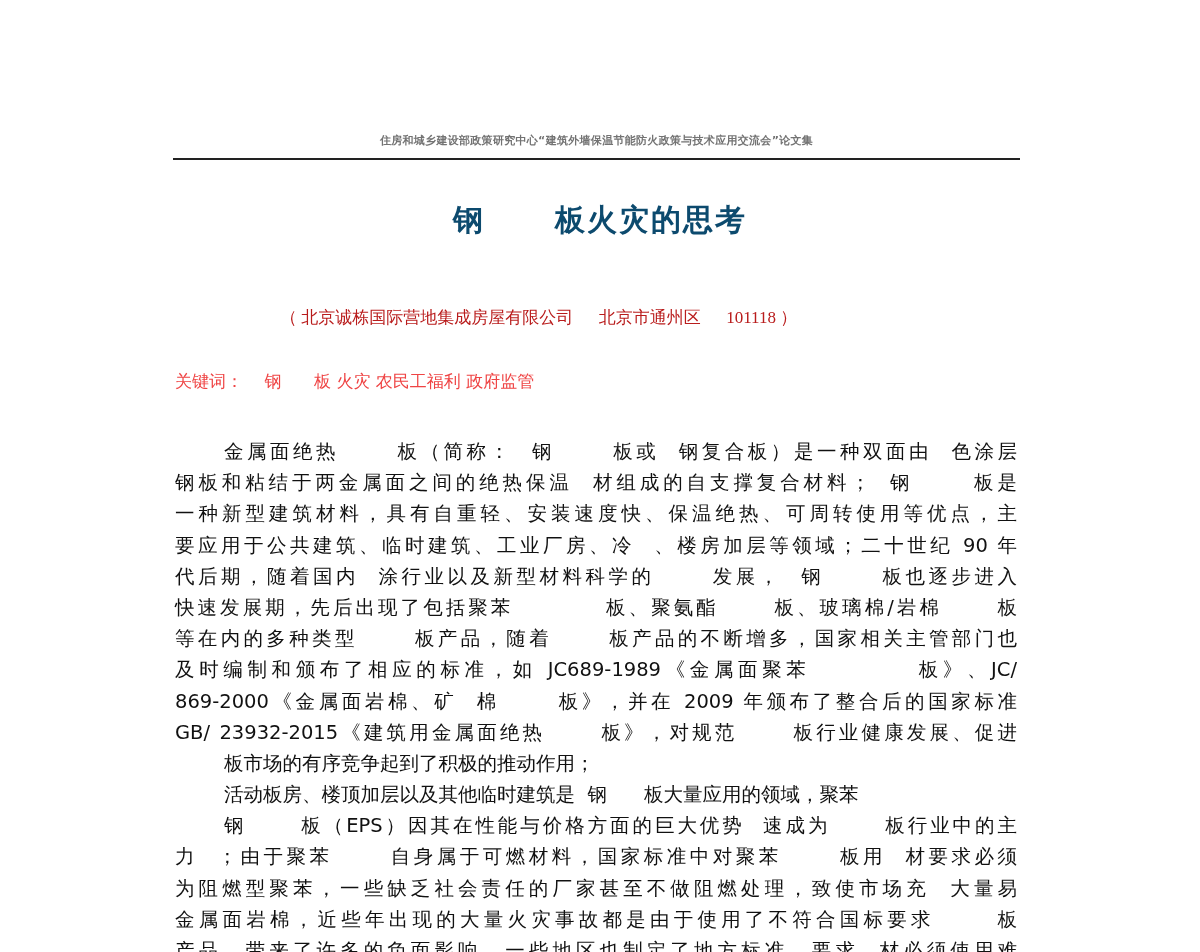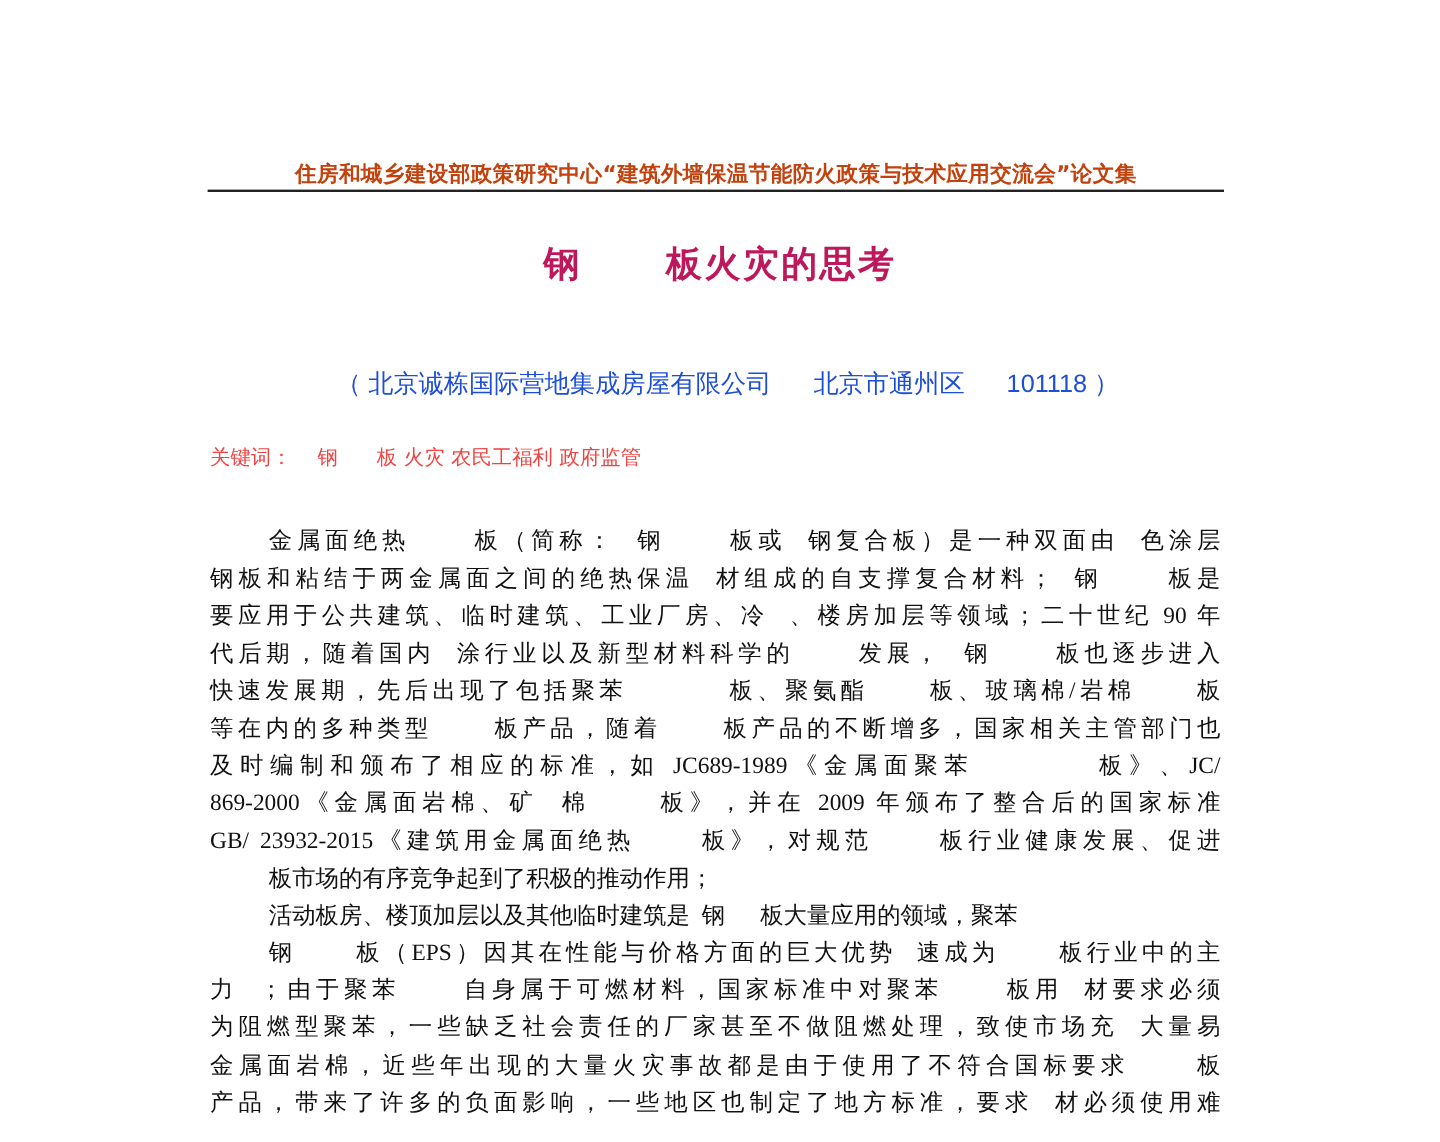--- a/index.html
+++ b/index.html
@@ -6,63 +6,64 @@
   body {
     width: 1200px; height: 952px; overflow: hidden;
     background: #ffffff; color: #111111;
     font-family: "DejaVu Serif", "Liberation Serif", serif;
     position: relative;
   }
   .page { position: absolute; left: 0; top: 0; width: 1200px; height: 952px; }
   .running-head {
     position: absolute; left: 173px; top: 133px; width: 847px;
     text-align: center; font-family: "DejaVu Sans", sans-serif;
-    font-size: 18px; font-weight: bold; letter-spacing: 0.3px; color: #c2410c;
+    font-size: 11px; font-weight: bold; letter-spacing: 0.3px; color: #737373;
   }
   .head-rule {
     position: absolute; left: 173px; top: 158px; width: 847px; height: 2px;
     background: #222;
   }
   .title {
     position: absolute; left: 0; top: 200px; width: 1200px; text-align: center;
-    font-family: "DejaVu Sans", sans-serif; font-size: 30px; font-weight: bold; color: #be185d;
+    font-family: "DejaVu Sans", sans-serif; font-size: 30px; font-weight: bold; color: #0c4a6e;
     letter-spacing: 2px;
   }
   .title .gap { display: inline-block; width: 70px; }
   .affil {
     position: absolute; left: 280px; top: 306px; white-space: pre;
-    font-family: Liberation Sans, sans-serif; font-size: 21px; color: #1d4ed8;
+    font-family: Liberation Serif, serif; font-size: 17px; color: #b91c1c;
   }
   .keywords {
     position: absolute; left: 175px; top: 370px; white-space: pre;
     font-family: "DejaVu Sans", sans-serif; font-size: 17px; color: #ef4444;
   }
   .body {
     position: absolute; left: 175px; top: 436px; width: 842px;
     font-family: "DejaVu Sans", sans-serif; font-size: 19.5px; color: #111;
   }
-  .line { height: 31.2px; line-height: 31.2px; white-space: pre; text-align: justify; text-align-last: justify; font-family: Liberation Serif, serif; }
+  .line { height: 31.2px; line-height: 31.2px; white-space: pre; text-align: justify; text-align-last: justify; }
   .line.indent { padding-left: 49px; text-align-last: left; }
   .line.indent-full { padding-left: 49px; }
 </style>
 </head>
 <body>
 
 <div class="page">
   <div class="running-head">住房和城乡建设部政策研究中心“建筑外墙保温节能防火政策与技术应用交流会”论文集</div>
   <div class="head-rule"></div>
 
   <div class="title"><span>钢</span><span class="gap"></span><span>板火灾的思考</span></div>
 
   <div class="affil">（ 北京诚栋国际营地集成房屋有限公司      北京市通州区      101118 ）</div>
   <div class="keywords">关键词：    钢      板 火灾 农民工福利 政府监管</div>
 
   <div class="body">
     <div class="line indent-full">金属面绝热      板（简称：  钢      板或  钢复合板）是一种双面由  色涂层</div>
     <div class="line">钢板和粘结于两金属面之间的绝热保温  材组成的自支撑复合材料；  钢      板是</div>
+    <div class="line">一种新型建筑材料，具有自重轻、安装速度快、保温绝热、可周转使用等优点，主</div>
     <div class="line">要应用于公共建筑、临时建筑、工业厂房、冷  、楼房加层等领域；二十世纪 90 年</div>
     <div class="line">代后期，随着国内  涂行业以及新型材料科学的      发展，  钢      板也逐步进入</div>
     <div class="line">快速发展期，先后出现了包括聚苯          板、聚氨酯      板、玻璃棉/岩棉      板</div>
     <div class="line">等在内的多种类型      板产品，随着      板产品的不断增多，国家相关主管部门也</div>
     <div class="line">及时编制和颁布了相应的标准，如 JC689-1989《金属面聚苯          板》、JC/</div>
     <div class="line">869-2000《金属面岩棉、矿  棉      板》，并在 2009 年颁布了整合后的国家标准</div>
     <div class="line">GB/ 23932-2015《建筑用金属面绝热      板》，对规范      板行业健康发展、促进</div>
     <div class="line indent">板市场的有序竞争起到了积极的推动作用；</div>
     <div class="line indent">活动板房、楼顶加层以及其他临时建筑是  钢      板大量应用的领域，聚苯</div>
     <div class="line indent-full">钢      板（EPS）因其在性能与价格方面的巨大优势  速成为      板行业中的主</div>

